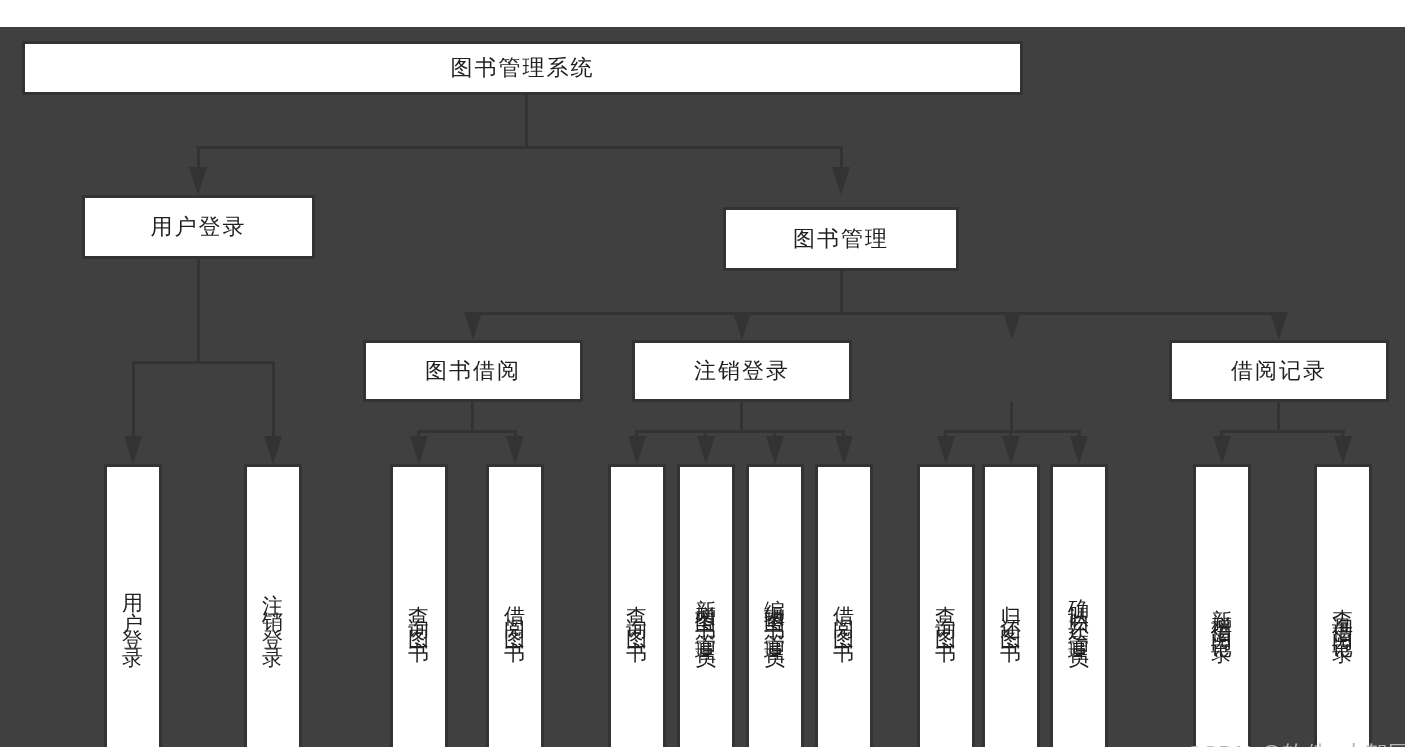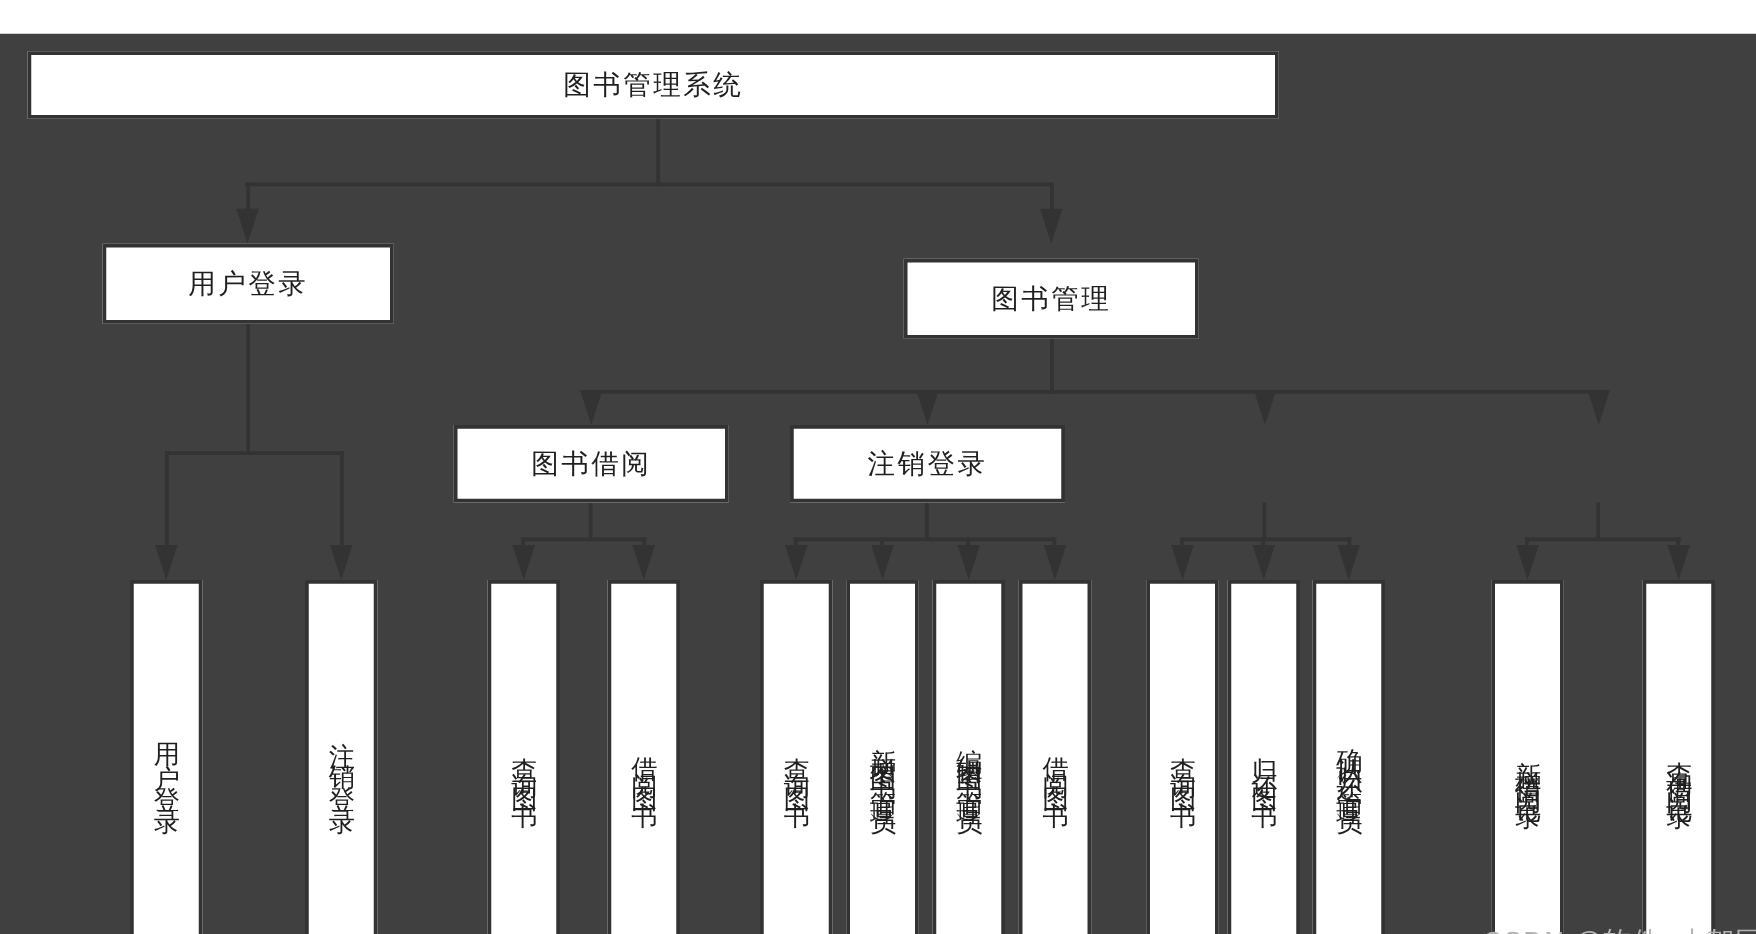--- a/index.html
+++ b/index.html
@@ -67,20 +67,23 @@
   <div class="arrow" style="left:464px;top:285px"></div>
   <div class="arrow" style="left:733px;top:285px"></div>
   <div class="arrow" style="left:1003px;top:285px"></div>
   <div class="arrow" style="left:1270px;top:285px"></div>
 
   <div class="box" style="left:363px;top:313px;width:220px;height:62px">
     <span>图书借阅</span>
   </div>
   <div class="box" style="left:632px;top:313px;width:220px;height:62px">
     <span>注销登录</span>
+  </div>
+  <div class="box" style="left:1169px;top:313px;width:220px;height:62px">
+    <span>借阅记录</span>
   </div>
 
   <div class="line" style="left:471px;top:375px;width:3px;height:30px"></div>
   <div class="line" style="left:417px;top:403px;width:100px;height:3px"></div>
   <div class="line" style="left:417px;top:403px;width:3px;height:10px"></div>
   <div class="arrow" style="left:410px;top:409px"></div>
   <div class="line" style="left:514px;top:403px;width:3px;height:10px"></div>
   <div class="arrow" style="left:506px;top:409px"></div>
 
   <div class="line" style="left:740px;top:375px;width:3px;height:30px"></div>

